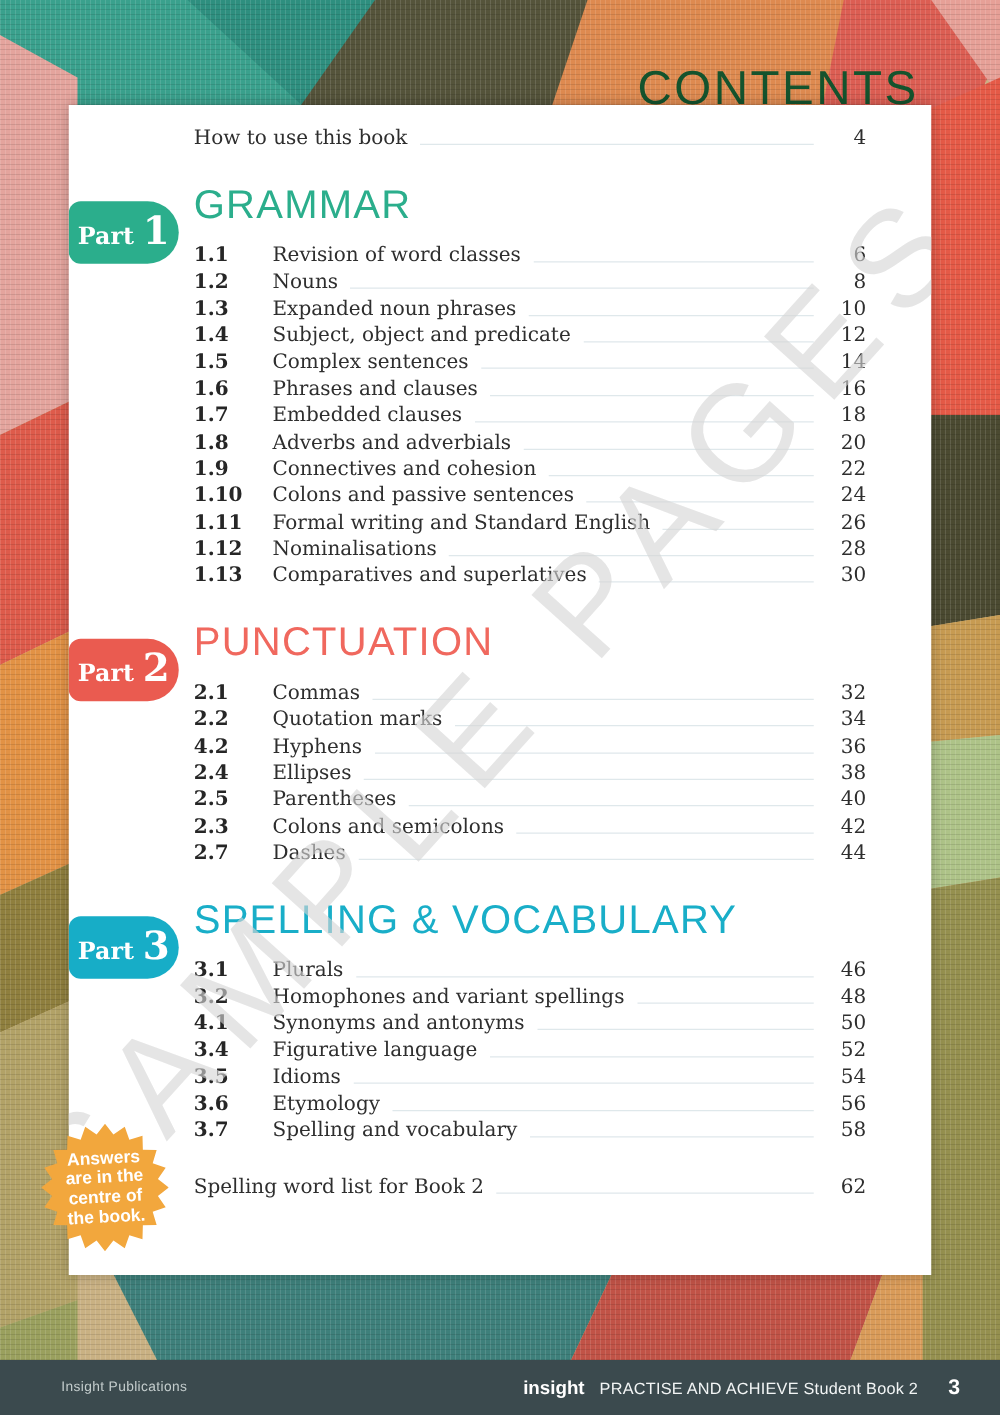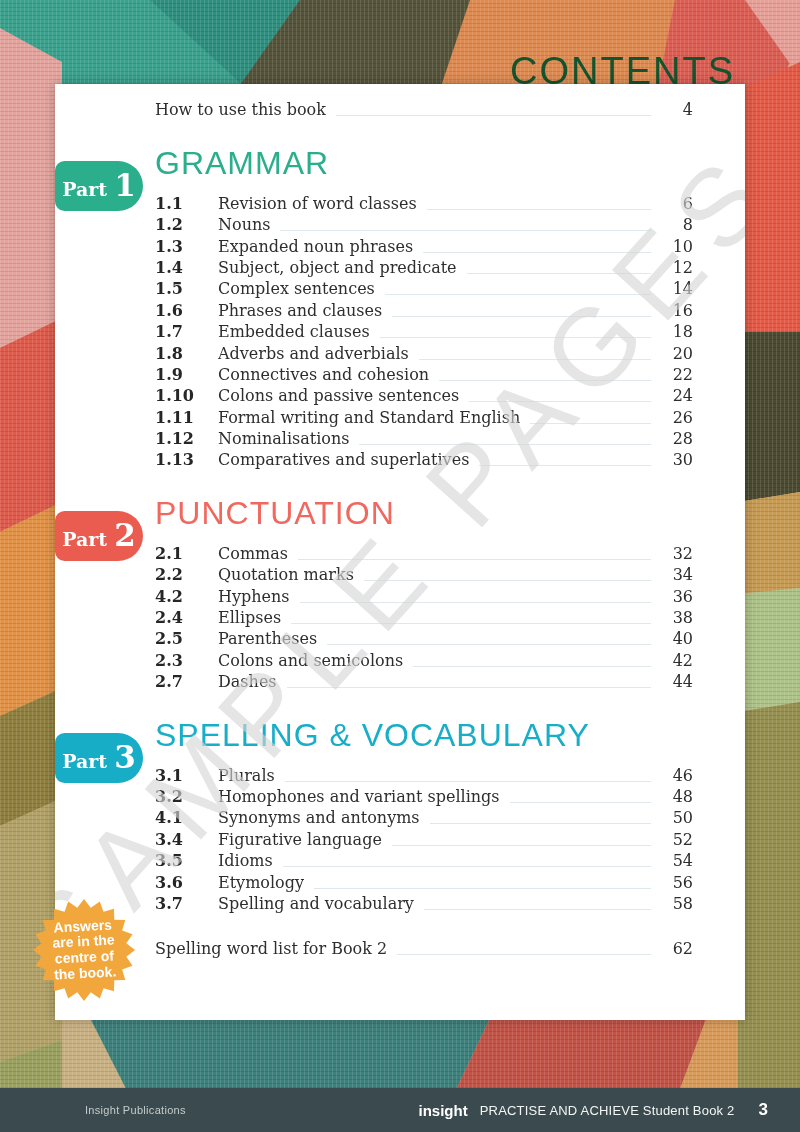--- a/index.html
+++ b/index.html
@@ -48,21 +48,21 @@
   .part-badge .part-word { font-size:19px; font-weight:bold; }
   .part-badge .part-num { font-size:31px; font-weight:bold; line-height:1; }
 
   .starburst { position:absolute; left:33px; top:899px; width:102px; height:102px; z-index:7; }
   .starburst svg { position:absolute; inset:0; }
   .starburst .star-text { position:absolute; inset:0; display:flex; flex-direction:column;
     align-items:center; justify-content:center; text-align:center; color:#fff;
     font-size:14px; font-weight:bold; line-height:1.12; transform:rotate(-3deg); }
 
   .footer { position:absolute; left:0; bottom:0; width:800px; height:44px; background:#3B4A4E;
-    z-index:8; display:flex; align-items:center; padding:0 32px 0 85px; }
+    z-index:8; display:flex; align-items:center; padding:0 32px 0 49px; }
   .footer .pub { color:#c4cdcd; font-size:11px; letter-spacing:0.3px; }
   .footer .spacer { flex:1; }
   .footer .brand { color:#ffffff; font-size:15px; font-weight:bold; margin-right:12px; }
   .footer .book { color:#f2f5f5; font-size:13px; margin-right:24px; letter-spacing:0.2px; }
   .footer .pageno { color:#ffffff; font-size:17px; font-weight:bold; }
 </style>
 </head>
 <body>
 
 <svg class="bg-svg" width="800" height="1132" viewBox="0 0 800 1132" preserveAspectRatio="none" xmlns="http://www.w3.org/2000/svg">

